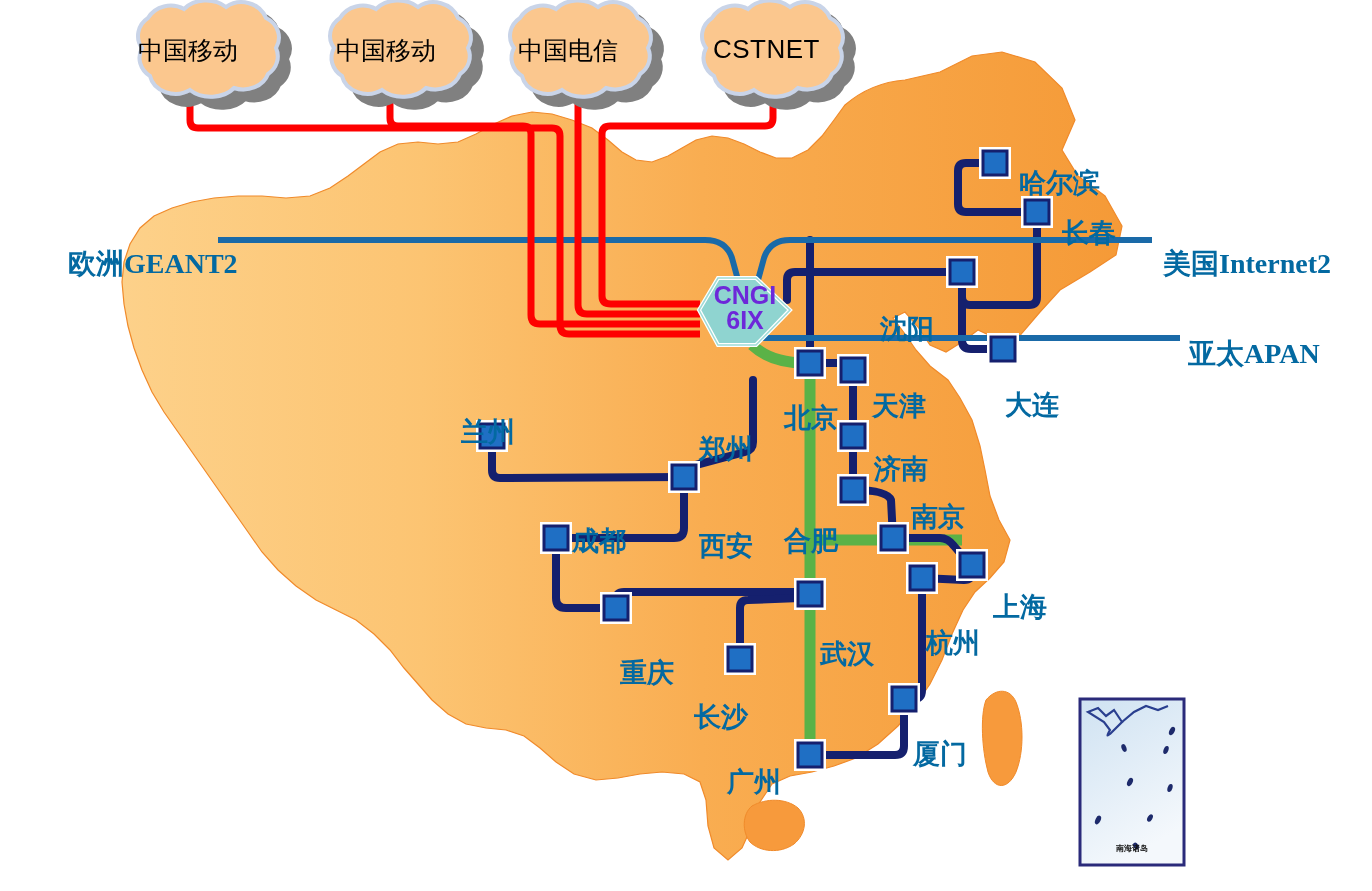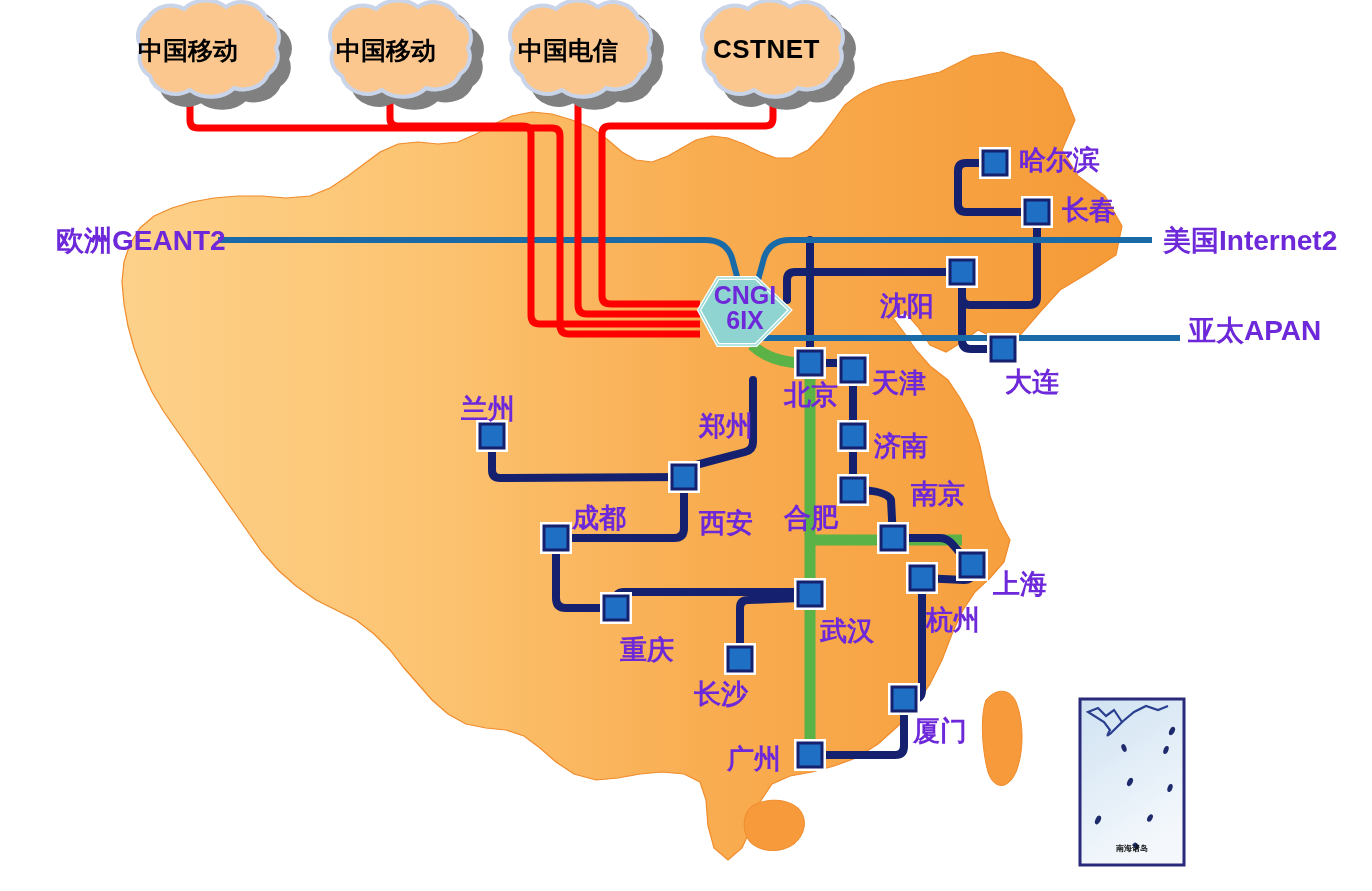--- a/index.html
+++ b/index.html
@@ -4,28 +4,29 @@
 <title>CNGI 6IX Network Topology Map</title>
 <style>
   html,body{margin:0;padding:0;background:#ffffff;}
   body{
     font-family:"Liberation Sans","DejaVu Sans",sans-serif;
     width:1372px;height:891px;overflow:hidden;position:relative;
   }
   #stage{position:relative;width:1372px;height:891px;background:#ffffff;overflow:hidden;}
   svg.layer{position:absolute;left:0;top:0;width:1372px;height:891px;}
   .cn-label{
-    position:absolute;font-weight:bold;color:#6d28d9;white-space:nowrap;
-    font-family:Liberation Sans, sans-serif;
+    position:absolute;font-weight:bold;color:#0369a1;white-space:nowrap;
+    font-family:Liberation Serif, serif;
     letter-spacing:0px;
+    margin-top:23px;
   }
   .city-label{font-size:27px;}
   .ext-label{font-size:28px;}
   .cloud-label{
-    position:absolute;font-size:25px;font-weight:bold;color:#000000;
+    position:absolute;font-size:25px;font-weight:normal;color:#000000;
     white-space:nowrap;text-align:center;
     font-family:"DejaVu Sans","Liberation Sans",sans-serif;
   }
   .cloud-label.latin{font-size:26px;letter-spacing:0.5px;font-family:"Liberation Sans",sans-serif;}
   .hexlabel{
     position:absolute;color:#6d28d9;font-weight:bold;font-size:25px;
     line-height:25px;text-align:center;white-space:nowrap;
     font-family:"Liberation Sans",sans-serif;letter-spacing:0px;
   }
   .inset-label{
@@ -271,21 +272,21 @@
       <div class="cn-label city-label" style="left: 784px; top: 500px;">合肥</div>
       <div class="cn-label city-label" style="left: 911px; top: 476px;">南京</div>
       <div class="cn-label city-label" style="left: 572px; top: 500px;">成都</div>
       <div class="cn-label city-label" style="left: 993px; top: 566px;">上海</div>
       <div class="cn-label city-label" style="left: 926px; top: 602px;">杭州</div>
       <div class="cn-label city-label" style="left: 820px; top: 613px;">武汉</div>
       <div class="cn-label city-label" style="left: 620px; top: 632px;">重庆</div>
       <div class="cn-label city-label" style="left: 694px; top: 676px;">长沙</div>
       <div class="cn-label city-label" style="left: 913px; top: 713px;">厦门</div>
       <div class="cn-label city-label" style="left: 727px; top: 741px;">广州</div>
-      <div class="cn-label ext-label" style="left: 56px; top: 222px;">欧洲GEANT2</div>
+      <div class="cn-label ext-label" style="left: 68px; top: 222px;">欧洲GEANT2</div>
       <div class="cn-label ext-label" style="left: 1163px; top: 222px;">美国Internet2</div>
       <div class="cn-label ext-label" style="left: 1188px; top: 312px;">亚太APAN</div>
       <div class="cloud-label" style="left: 138px; top: 34px;">中国移动</div>
       <div class="cloud-label" style="left: 336px; top: 34px;">中国移动</div>
       <div class="cloud-label" style="left: 518px; top: 34px;">中国电信</div>
       <div class="cloud-label latin" style="left: 713px; top: 34px;">CSTNET</div>
       <div class="hexlabel" style="left: 706px; top: 283px; width: 78px;">
         <div>CNGI</div>
         <div>6IX</div>
       </div>

